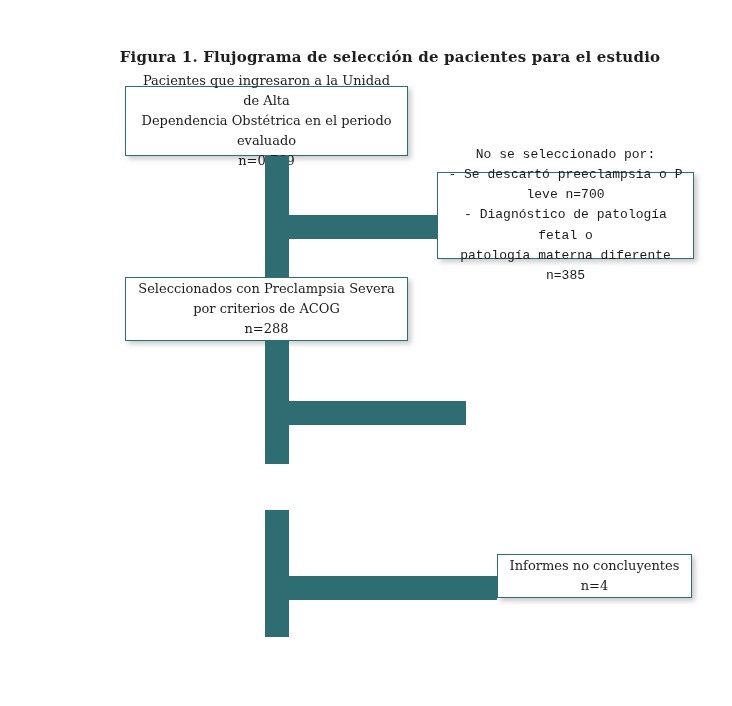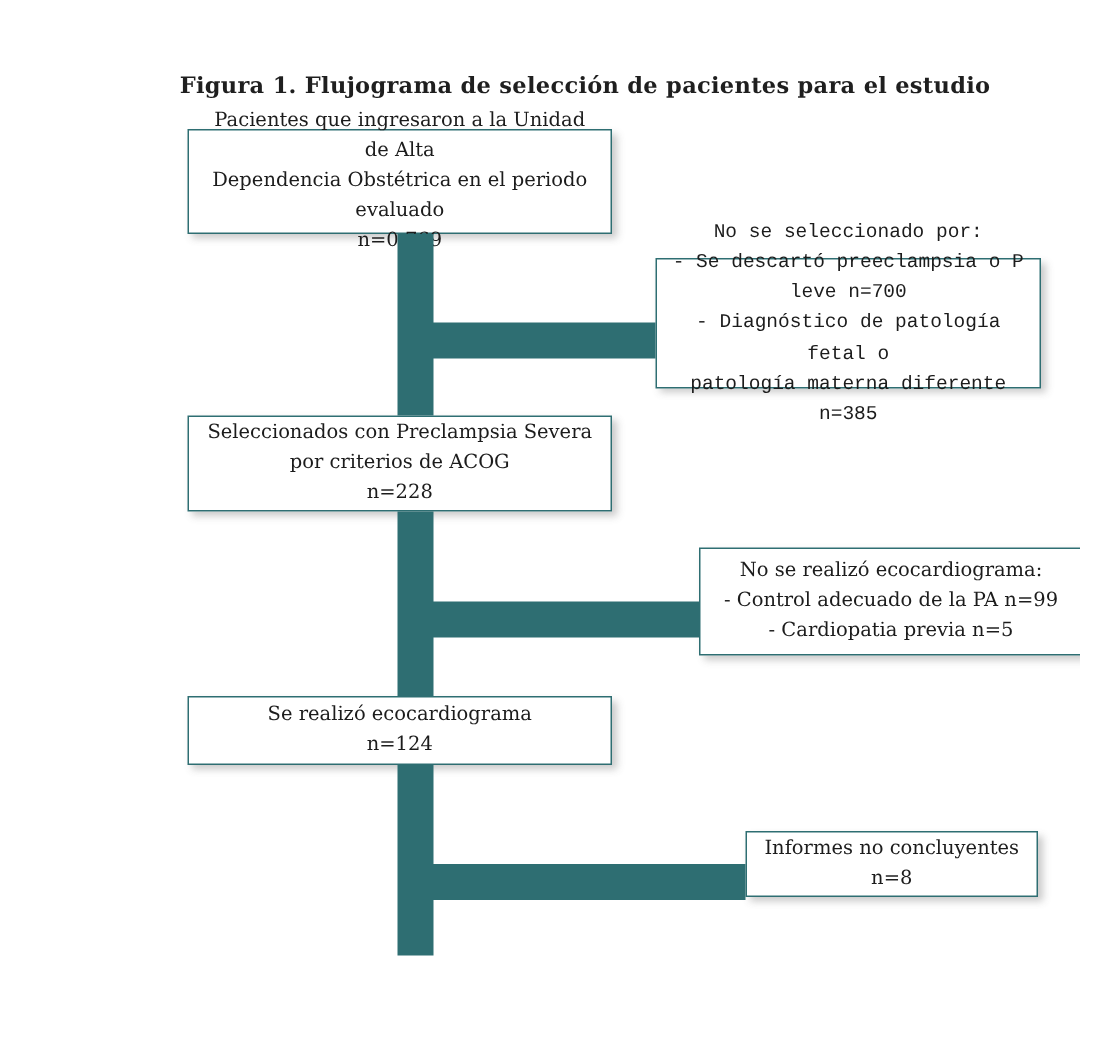--- a/index.html
+++ b/index.html
@@ -64,37 +64,32 @@
 <div class="canvas">
 
   <div class="title">Figura 1. Flujograma de selección de pacientes para el estudio</div>
 
   <div class="flow-box box-admitted">Pacientes que ingresaron a la Unidad de Alta
 Dependencia Obstétrica en el periodo evaluado
 n=0.769</div>
 
   <div class="flow-box box-selected">Seleccionados con Preclampsia Severa
 por criterios de ACOG
-n=228</div>
+n=288</div>
 
-  <div class="flow-box box-echo-done">Se realizó ecocardiograma
-n=124</div>
 
 
   <div class="flow-box box-not-selected">No se seleccionado por:
 - Se descartó preeclampsia o P leve n=700
 - Diagnóstico de patología fetal o
 patología materna diferente n=385</div>
 
-  <div class="flow-box box-no-echo">No se realizó ecocardiograma:
-- Control adecuado de la PA n=99
-- Cardiopatia previa n=5</div>
 
   <div class="flow-box box-inconclusive">Informes no concluyentes
-n=8</div>
+n=4</div>
 
   <div class="connector conn-v conn-v1"></div>
   <div class="connector conn-v conn-v2"></div>
   <div class="connector conn-v conn-v3"></div>
 
   <div class="connector conn-h conn-h1"></div>
   <div class="connector conn-h conn-h2"></div>
   <div class="connector conn-h conn-h3"></div>
 
 </div>

